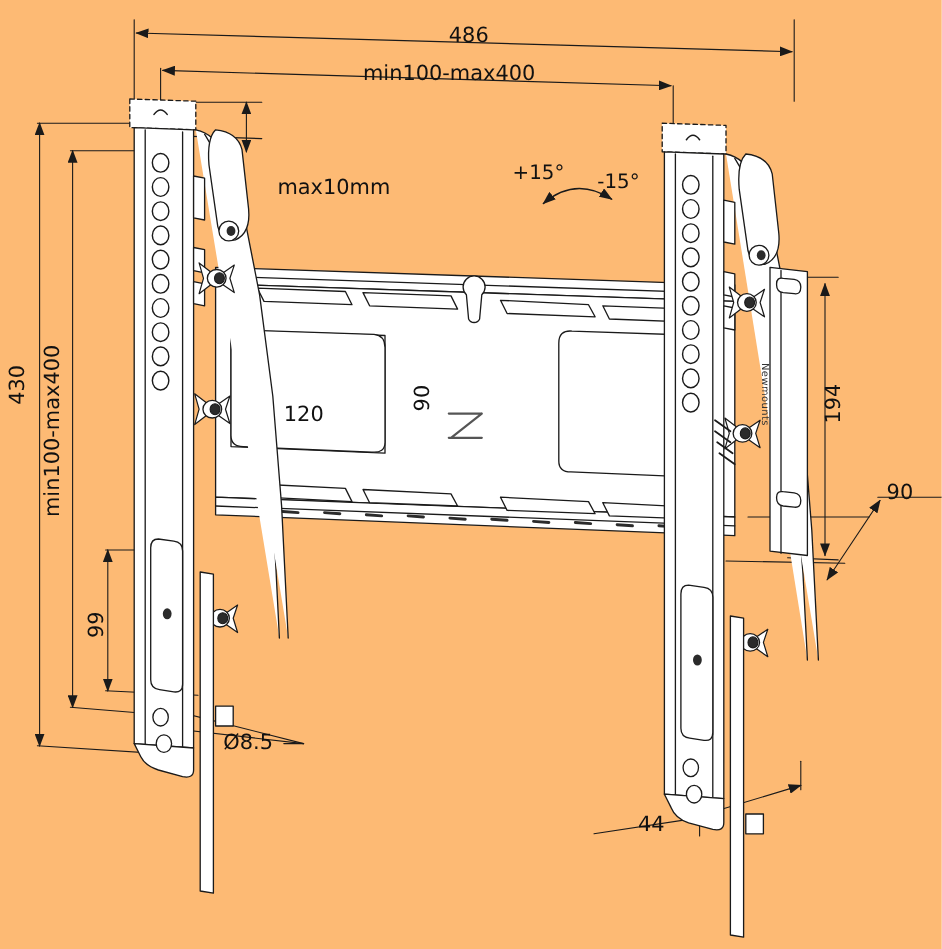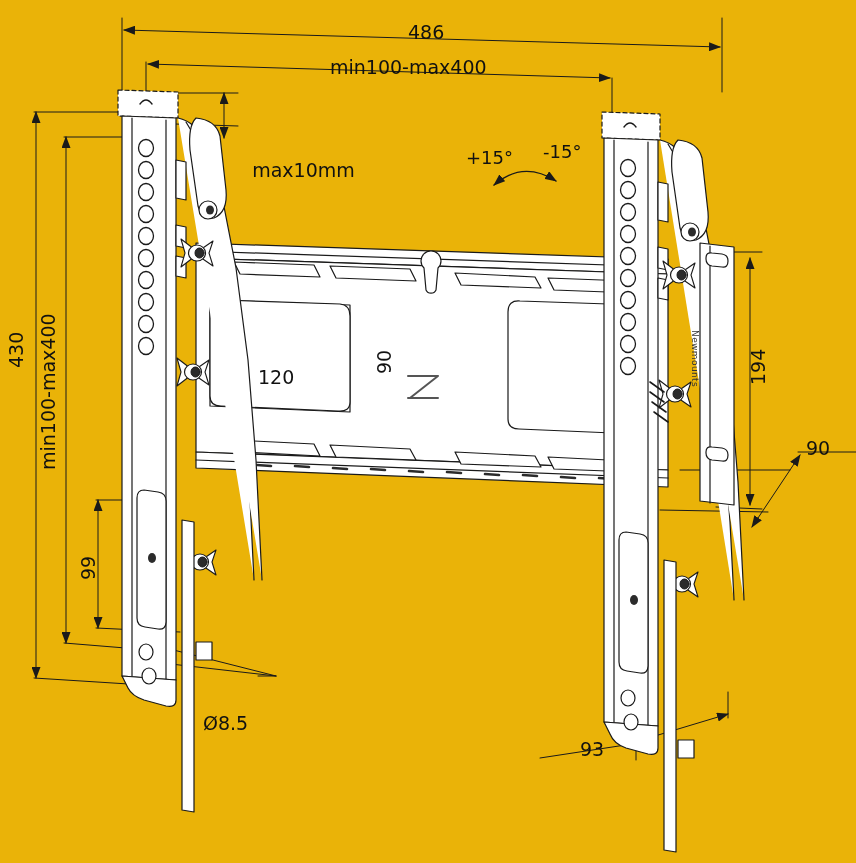--- a/index.html
+++ b/index.html
@@ -2,44 +2,44 @@
 <html><head>
 <meta charset="utf-8">
 <title>TV Wall Mount Technical Drawing</title>
 <style>
   html,body{margin:0;padding:0;background:#ffffff;}
   body{
     width:856px;height:863px;overflow:hidden;
     font-family:"DejaVu Sans","Liberation Sans",sans-serif;
     color:#111111;
   }
-  #stage{position:relative;width:856px;height:863px;background:#eab308;}
+  #stage{position:relative;width:856px;height:863px;background:#fdba74;}
   #drawing{position:absolute;left:0;top:0;width:856px;height:863px;}
   .dimtext{
     position:absolute;
     font-family:"DejaVu Sans","Liberation Sans",sans-serif;
     color:#111;
     white-space:pre;
     line-height:1.12;
     letter-spacing:0px;
   }
   .t-486{left:408px;top:22px;font-size:19px;}
   .t-minmax-top{left:330px;top:57px;font-size:19px;}
   .t-height{left:228px;top:96px;font-size:19px;}
   .t-430{left:6px;top:368px;font-size:19px;transform:rotate(-90deg);transform-origin:0 0;}
   .t-minmax-left{left:38px;top:470px;font-size:19px;transform:rotate(-90deg);transform-origin:0 0;}
   .t-99{left:78px;top:580px;font-size:19px;transform:rotate(-90deg);transform-origin:0 0;}
   .t-120{left:258px;top:367px;font-size:19px;text-align:right;}
   .t-90v{left:374px;top:374px;font-size:19px;transform:rotate(-90deg);transform-origin:0 0;}
   .t-194{left:748px;top:385px;font-size:19px;transform:rotate(-90deg);transform-origin:0 0;}
   .t-90r{left:806px;top:438px;font-size:19px;}
   .t-93{left:580px;top:739px;font-size:19px;}
-  .t-d85{left:203px;top:665px;font-size:19px;margin-top:48px;}
+  .t-d85{left:203px;top:665px;font-size:19px;}
   .t-plus15{left:466px;top:148px;font-size:18px;}
-  .t-minus15{left:543px;top:142px;font-size:18px;}
+  .t-minus15{left:543px;top:156px;font-size:18px;}
   .brand{
     position:absolute;font-size:9px;letter-spacing:.4px;color:#333;
     font-family:"DejaVu Sans","Liberation Sans",sans-serif;
   }
   .b-right{left:700px;top:330px;transform:rotate(90deg);transform-origin:0 0;}
 </style>
 </head>
 <body>
 
 <div id="stage">
@@ -304,21 +304,21 @@
   <div class="dimtext t-99">99</div>
 
   <div class="dimtext t-120">120</div>
 
   <div class="dimtext t-90v">90</div>
 
   <div class="dimtext t-194">194</div>
 
   <div class="dimtext t-90r">90</div>
 
-  <div class="dimtext t-93">93</div>
+  <div class="dimtext t-93">44</div>
 
   <div class="dimtext t-d85">Ø8.5</div>
 
   <div class="dimtext t-plus15">+15°</div>
 
   <div class="dimtext t-minus15">-15°</div>
 
   <div class="brand b-right">Newmounts</div>
 
 </div>

